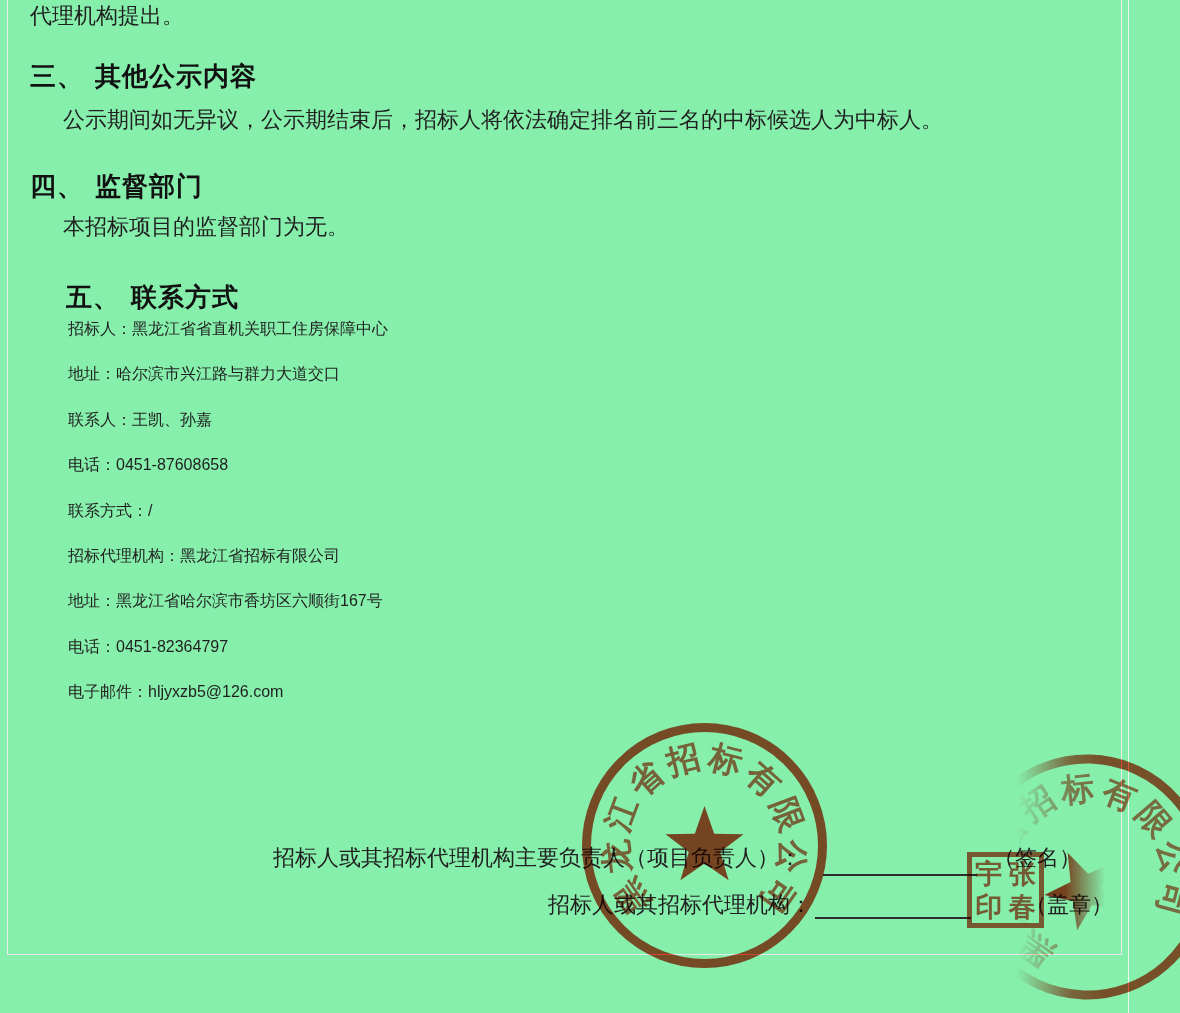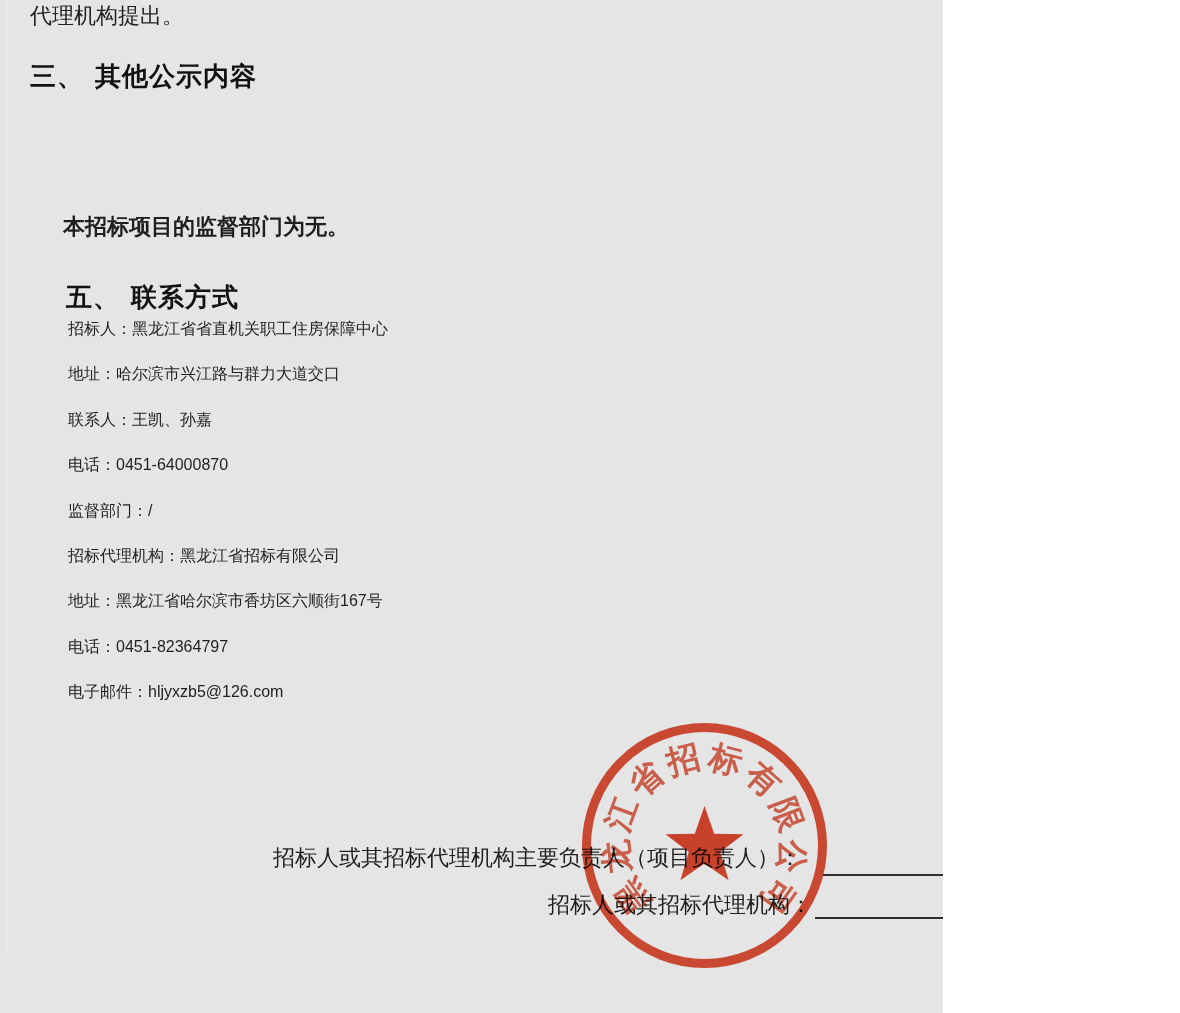--- a/index.html
+++ b/index.html
@@ -1,20 +1,20 @@
 <!DOCTYPE html>
 <html><head>
 <meta charset="utf-8">
 <style>
   html, body { margin: 0; padding: 0; background: #ffffff; }
   #screen {
     position: relative;
-    width: 943px;
+    width: 1180px;
     height: 1013px;
-    background: #e5e5e5;
+    background: #86efac;
     overflow: hidden;
     font-family: "Liberation Sans", sans-serif;
     color: #1f1f1f;
   }
   
   .page-frame {
     position: absolute;
     left: 7px; top: -10px;
     width: 1113px; height: 964px;
     border-left: 1px solid #ececec;
@@ -102,33 +102,37 @@
 <div id="screen">
 
   <div class="page-frame"></div>
   <div class="edge-line-2"></div>
 
   <div class="abs body-text" style="left:30px; top:3px;">代理机构提出。</div>
 
   <div class="abs heading" style="left:30px; top:59px;">
     <span class="h-num">三、</span><span class="h-title">其他公示内容</span>
   </div>
+  <div class="abs body-text" style="left:63px; top:107px;">公示期间如无异议，公示期结束后，招标人将依法确定排名前三名的中标候选人为中标人。</div>
 
-  <div class="abs body-text" style="left:63px; top:214px;font-weight:bold;">本招标项目的监督部门为无。</div>
+  <div class="abs heading" style="left:30px; top:169px;">
+    <span class="h-num">四、</span><span class="h-title">监督部门</span>
+  </div>
+  <div class="abs body-text" style="left:63px; top:214px;">本招标项目的监督部门为无。</div>
 
   <div class="abs heading" style="left:30px; top:280px;margin-left:36px;">
     <span class="h-num">五、</span><span class="h-title">联系方式</span>
   </div>
 
   <div class="contacts">
     <div>招标人：黑龙江省省直机关职工住房保障中心</div>
     <div>地址：哈尔滨市兴江路与群力大道交口</div>
     <div>联系人：王凯、孙嘉</div>
-    <div>电话：0451-64000870</div>
-    <div>监督部门：/</div>
+    <div>电话：0451-87608658</div>
+    <div>联系方式：/</div>
     <div>招标代理机构：黑龙江省招标有限公司</div>
     <div>地址：黑龙江省哈尔滨市香坊区六顺街167号</div>
     <div>电话：0451-82364797</div>
     <div>电子邮件：hljyxzb5@126.com</div>
   </div>
 
   <div class="abs body-text" style="left:273px; top:845px;">招标人或其招标代理机构主要负责人（项目负责人）：</div>
   <div class="sig-underline" style="left:823px; top:874px; width:154px;"></div>
   <div class="abs body-text" style="left:993px; top:845px;">（签名）</div>
 

